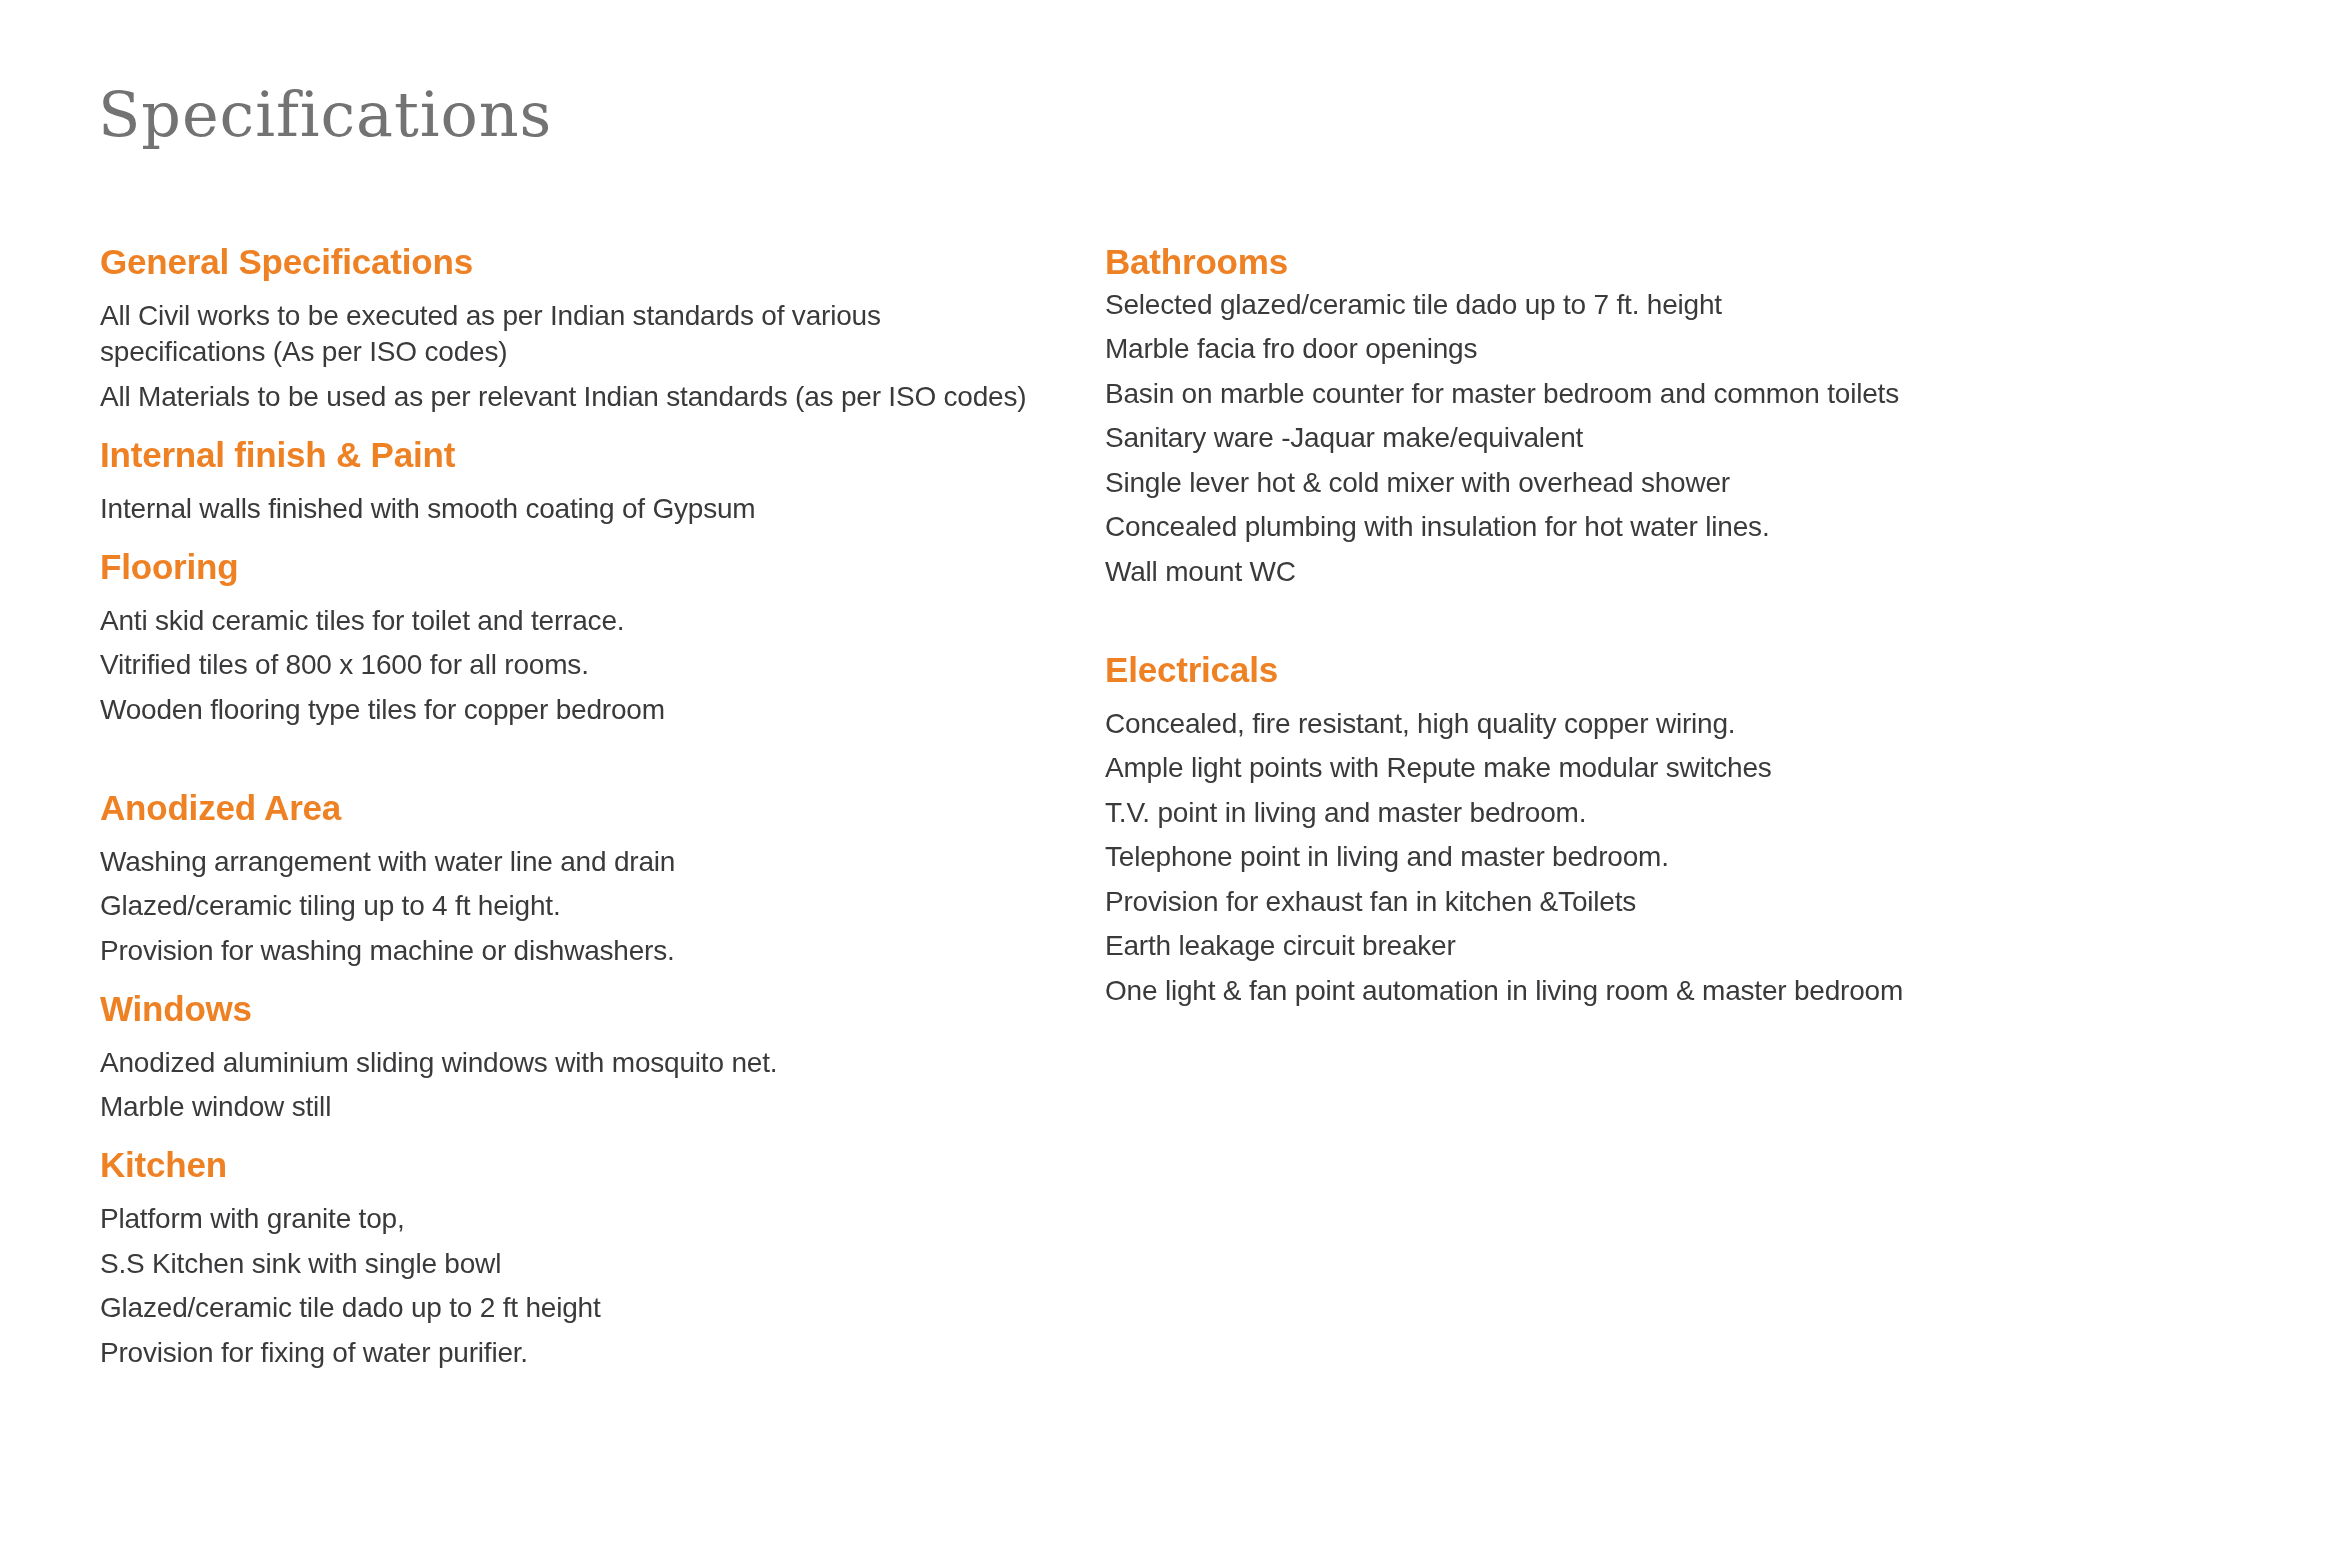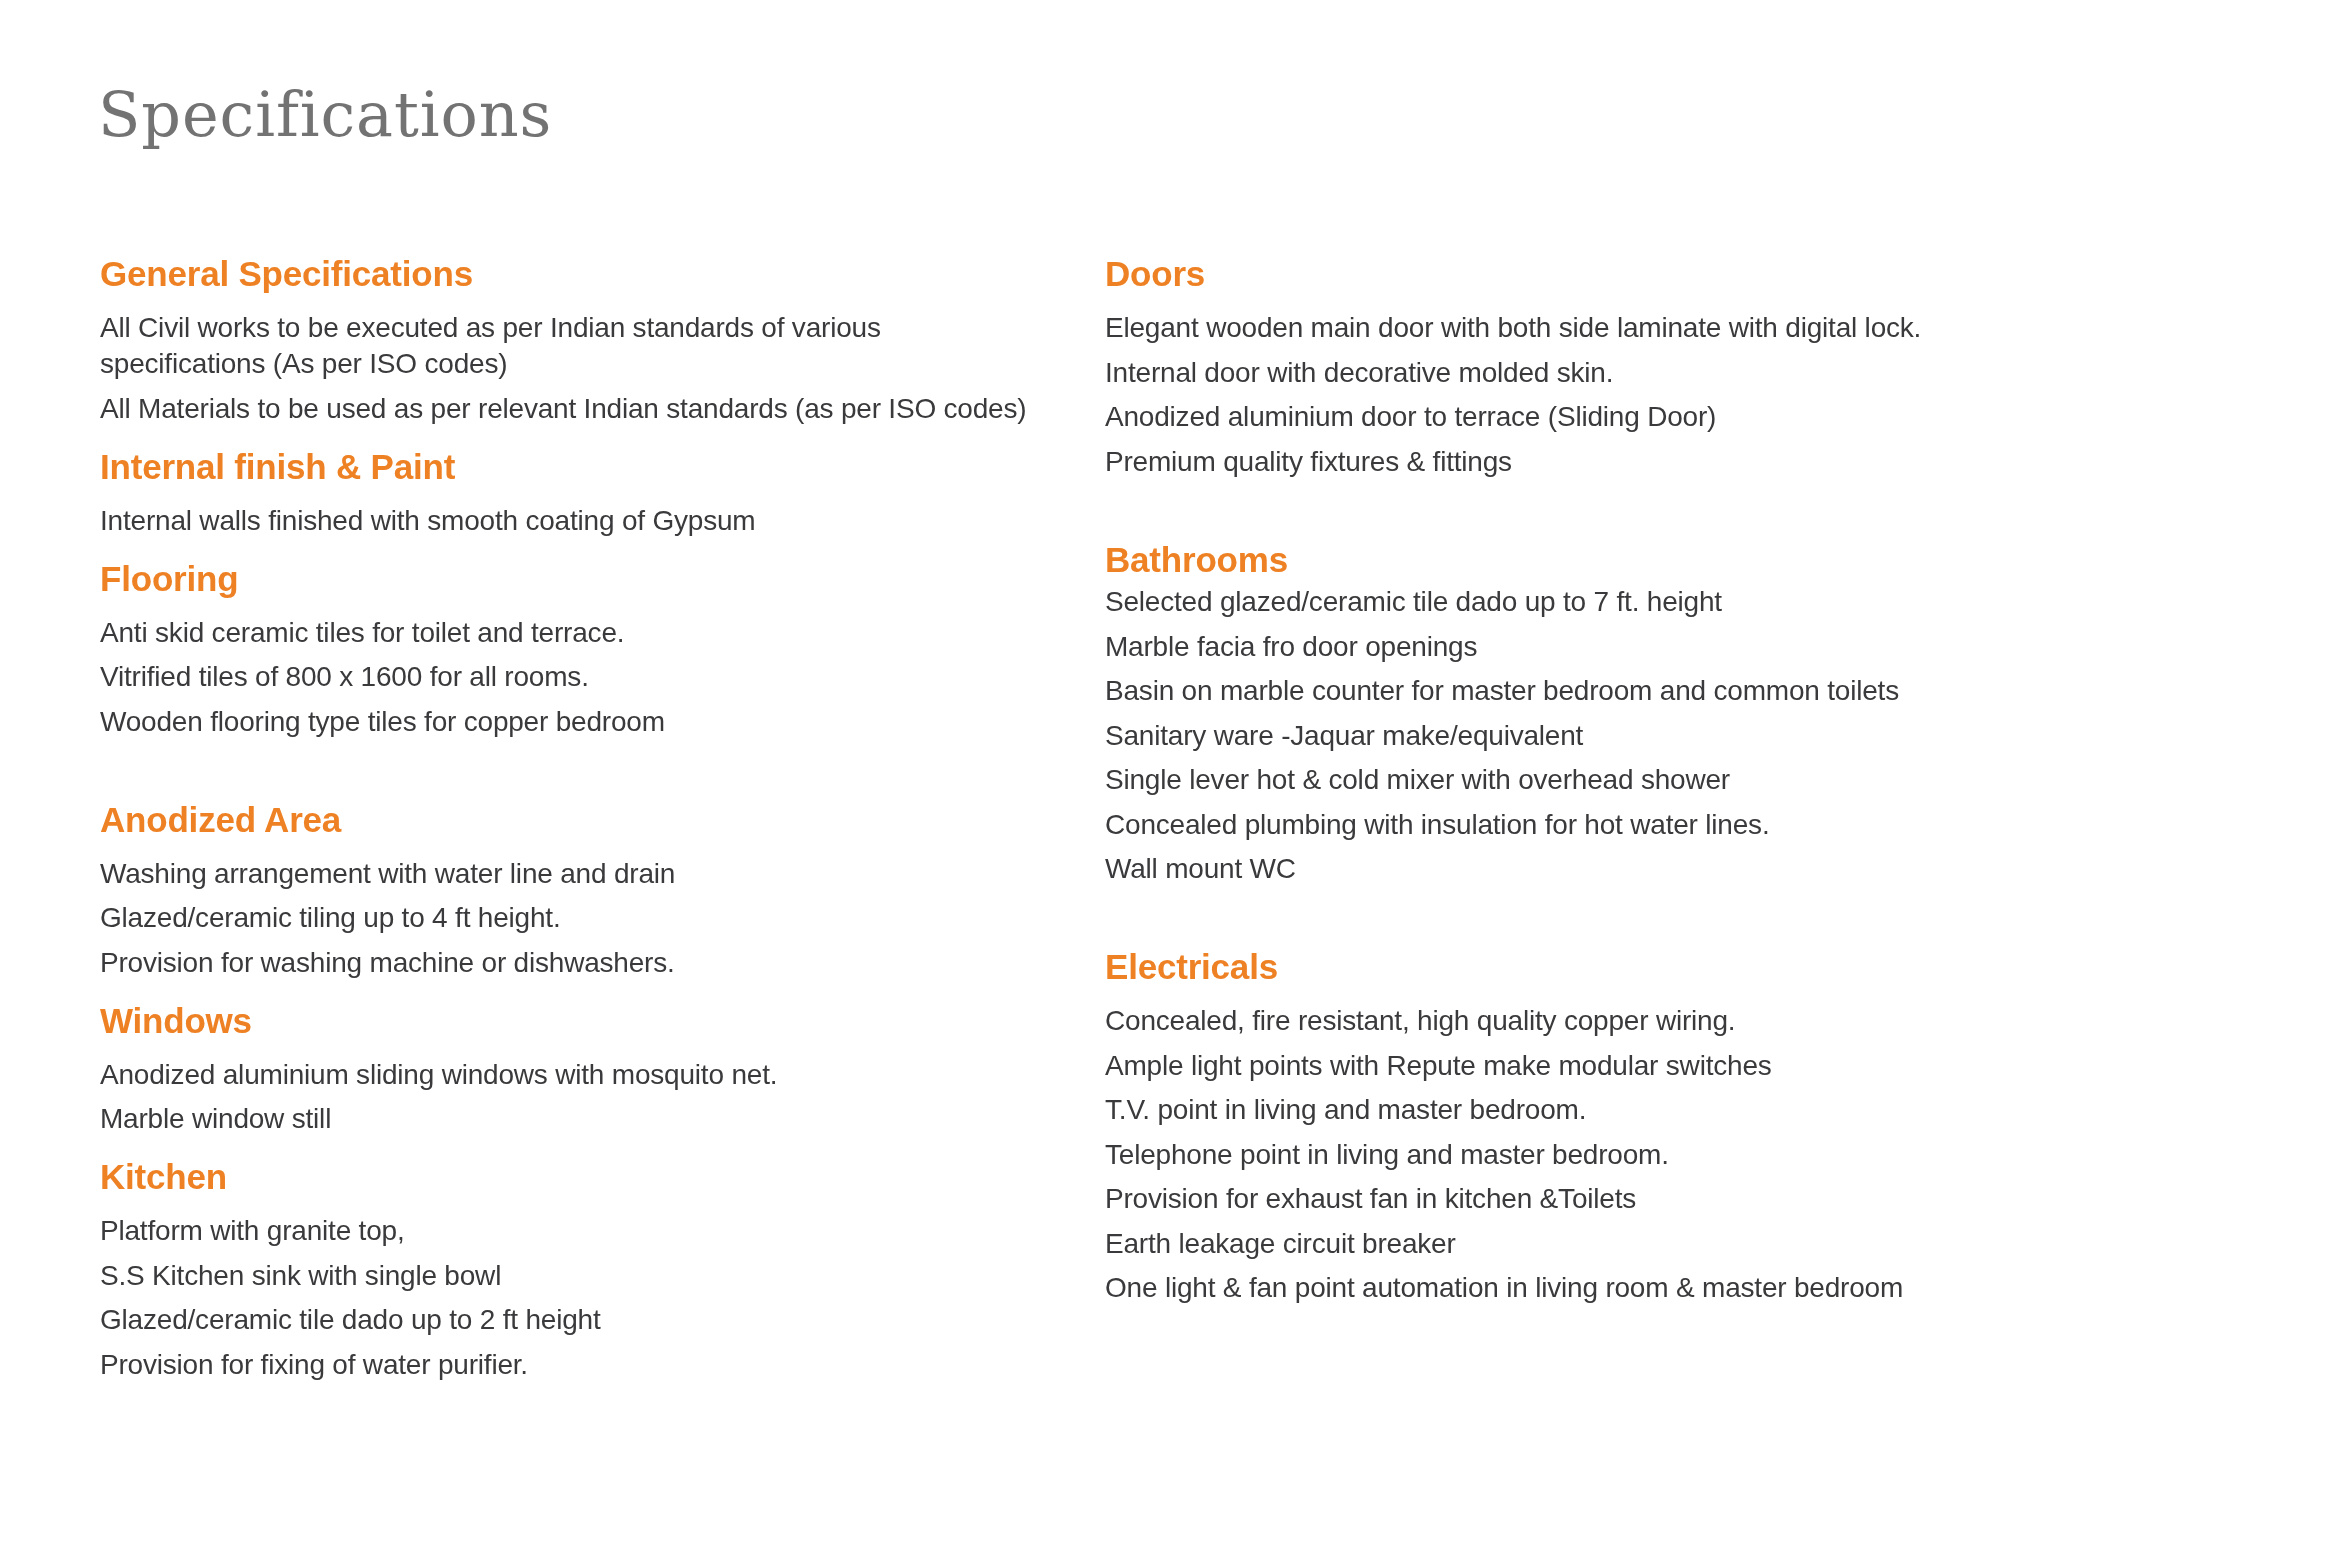--- a/index.html
+++ b/index.html
@@ -34,21 +34,21 @@
   .col-right { left: 1105px; width: 965px; }
 
   .section-heading {
     font-size: 35px;
     font-weight: bold;
     color: #EE8124;
     line-height: 42px;
     margin: 19px 0 15px 0;
     letter-spacing: -0.2px;
   }
-  .section:first-child .section-heading { margin-top: 16px; }
+  .section:first-child .section-heading { margin-top: 4px; }
 
   .spec-item {
     font-size: 28px;
     color: #3A3A3C;
     line-height: 36px;
     margin: 0 0 8.5px 0;
     letter-spacing: -0.2px;
   }
 
   
@@ -99,27 +99,20 @@
     <p class="spec-item">Platform with granite top,</p>
     <p class="spec-item">S.S Kitchen sink with single bowl</p>
     <p class="spec-item">Glazed/ceramic tile dado up to 2 ft height</p>
     <p class="spec-item">Provision for fixing of water purifier.</p>
   </div>
 
 </div>
 
 <div class="col col-right">
 
-  <div class="section">
-    <h2 class="section-heading">Doors</h2>
-    <p class="spec-item">Elegant wooden main door with both side laminate with digital lock.</p>
-    <p class="spec-item">Internal door with decorative molded skin.</p>
-    <p class="spec-item">Anodized aluminium door to terrace (Sliding Door)</p>
-    <p class="spec-item">Premium quality fixtures &amp; fittings</p>
-  </div>
 
   <div class="section gap-before tight">
     <h2 class="section-heading">Bathrooms</h2>
     <p class="spec-item">Selected glazed/ceramic tile dado up to 7 ft. height</p>
     <p class="spec-item">Marble facia fro door openings</p>
     <p class="spec-item">Basin on marble counter for master bedroom and common toilets</p>
     <p class="spec-item">Sanitary ware -Jaquar make/equivalent</p>
     <p class="spec-item">Single lever hot &amp; cold mixer with overhead shower</p>
     <p class="spec-item">Concealed plumbing with insulation for hot water lines.</p>
     <p class="spec-item">Wall mount WC</p>

